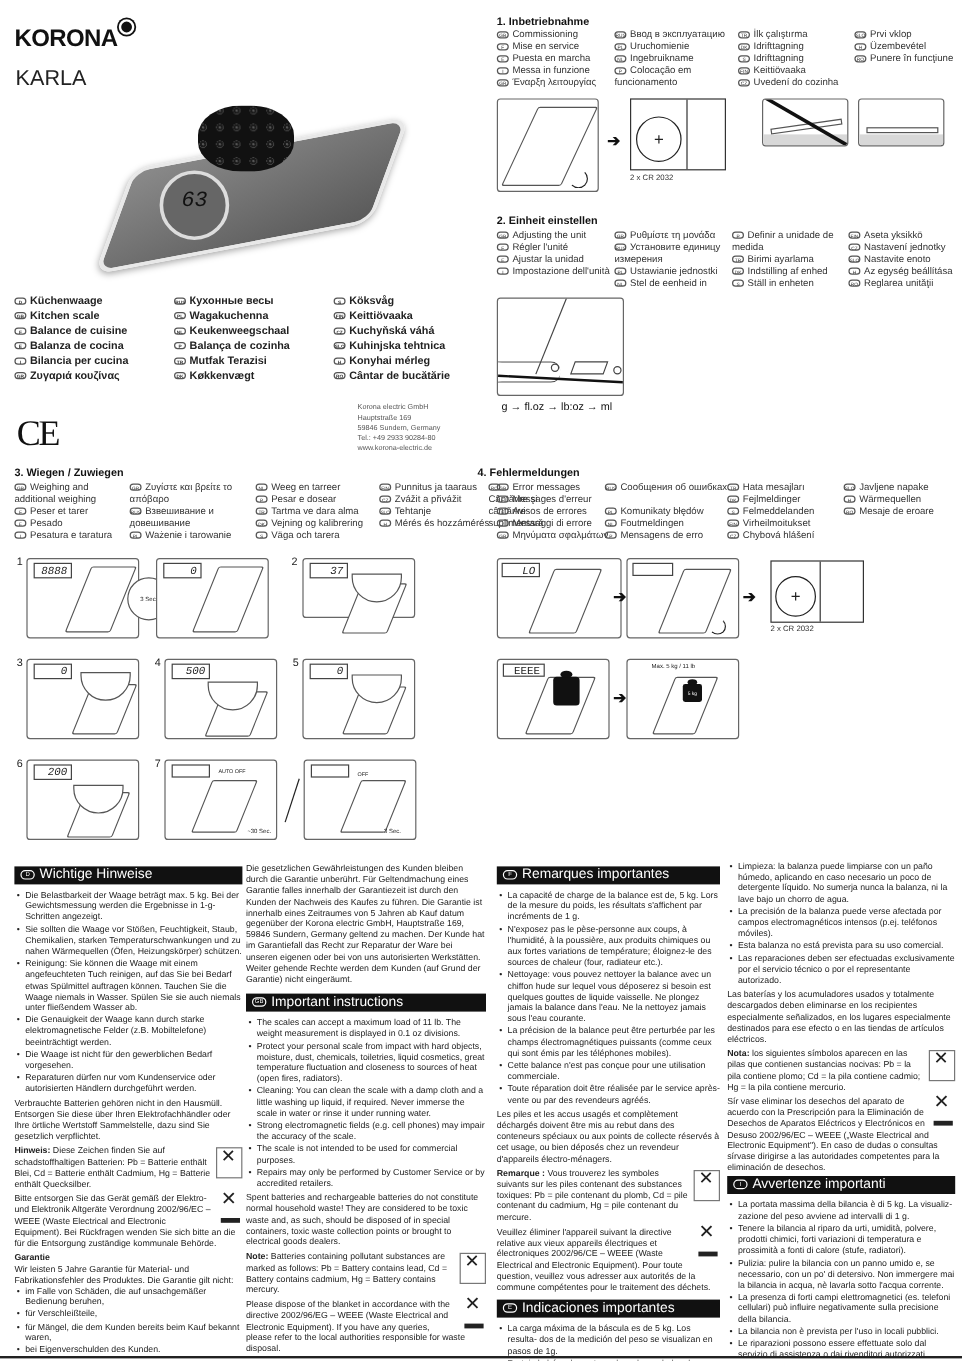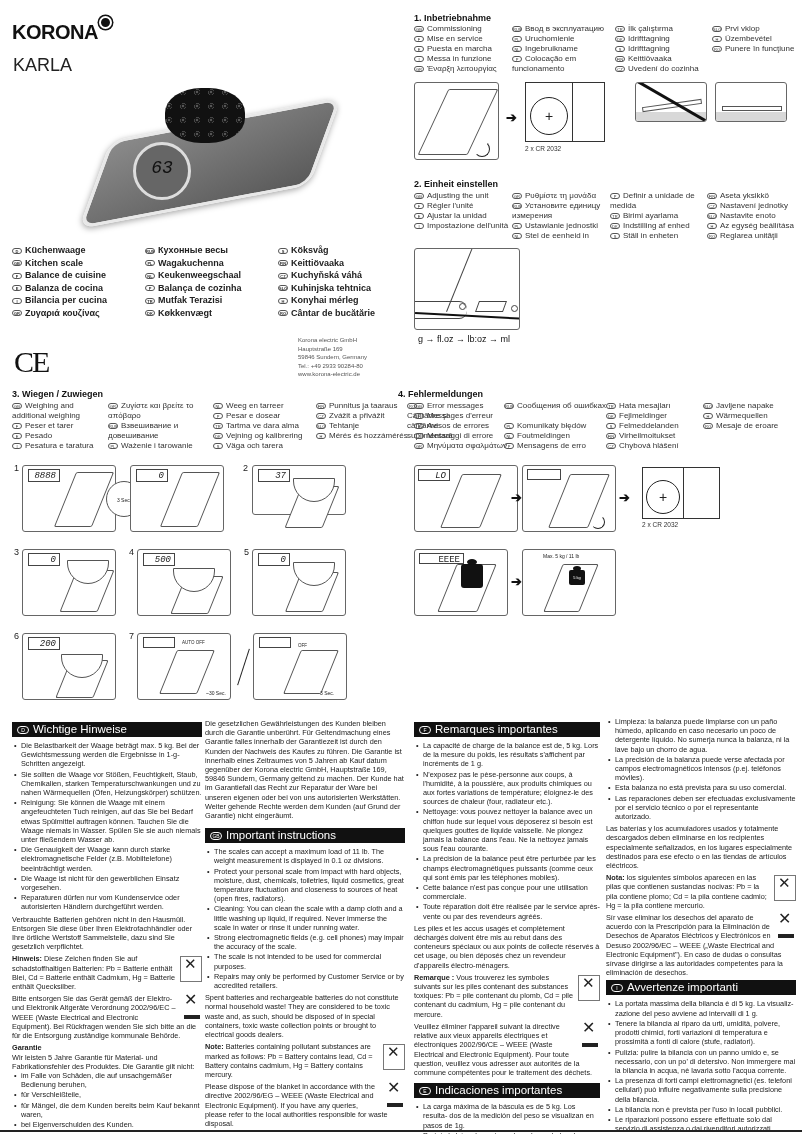--- a/index.html
+++ b/index.html
@@ -260,41 +260,41 @@
   <div class="plate" style="left:36px;top:8px;width:40px;height:54px"></div>
   <div style="position:absolute;right:10px;bottom:2px;width:14px;height:14px;border:1.5px solid #222;border-radius:50%;border-top-color:transparent;border-left-color:transparent"></div>
 </div>
 <div class="arrow" style="left:619px;top:490px">➔</div>
 <div class="box" style="left:642px;top:467px;width:78px;height:52px;border-radius:0;border-color:#333">
   <div style="position:absolute;left:3px;top:12px;width:34px;height:34px;border:1.5px solid #222;border-radius:50%;text-align:center;line-height:32px;font-size:14px">+</div>
   <div style="position:absolute;left:40px;top:0;width:1px;height:50px;background:#333"></div>
 </div>
 <div class="caption" style="left:642px;top:521px">2 x CR 2032</div>
 <div class="box" style="left:414px;top:549px;width:94px;height:67px">
-  <div class="lcd" style="left:4px;top:3px;width:45px;height:11px;font-style:normal">EEEE</div>
+  <div class="lcd" style="left:4px;top:3px;width:35px;height:11px;font-style:normal">EEEE</div>
   <div class="plate" style="left:32px;top:14px;width:40px;height:48px"></div>
   <div style="position:absolute;left:46px;top:14px;width:22px;height:24px;background:#111;border-radius:3px"></div>
   <div style="position:absolute;left:52px;top:9px;width:10px;height:6px;background:#111;border-radius:50%"></div>
 </div>
 <div class="arrow" style="left:511px;top:574px">➔</div>
 <div class="box" style="left:522px;top:549px;width:94px;height:67px">
   <div style="position:absolute;left:20px;top:3px;font-size:5px">Max. 5 kg / 11 lb</div>
   <div class="plate" style="left:30px;top:14px;width:36px;height:48px"></div>
   <div style="position:absolute;left:46px;top:20px;width:16px;height:15px;background:#111;border-radius:2px;color:#fff;font-size:4px;text-align:center;line-height:15px">5 kg</div>
   <div style="position:absolute;left:50px;top:16px;width:8px;height:5px;background:#111;border-radius:50%"></div>
 </div>
 
 <div class="col" style="left:12px;top:719px;width:190px">
   <div class="hdr"><span class="lcode">D</span><span>Wichtige Hinweise</span></div>
   <ul>
     <li>Die Belastbarkeit der Waage beträgt max. 5 kg. Bei der Gewichtsmessung werden die Ergebnisse in 1-g-Schritten angezeigt.</li>
     <li>Sie sollten die Waage vor Stößen, Feuchtigkeit, Staub, Chemikalien, starken Temperaturschwankungen und zu nahen Wärmequellen (Öfen, Heizungskörper) schützen.</li>
     <li>Reinigung: Sie können die Waage mit einem angefeuchteten Tuch reinigen, auf das Sie bei Bedarf etwas Spülmittel auftragen können. Tauchen Sie die Waage niemals in Wasser. Spülen Sie sie auch niemals unter fließendem Wasser ab.</li>
     <li>Die Genauigkeit der Waage kann durch starke elektromagnetische Felder (z.B. Mobiltelefone) beeinträchtigt werden.</li>
-    <li>Die Waage ist nicht für den gewerblichen Einsatz vorgesehen.</li>
+    <li>Die Waage ist nicht für den gewerblichen Bedarf vorgesehen.</li>
     <li>Reparaturen dürfen nur vom Kundenservice oder autorisierten Händlern durchgeführt werden.</li>
   </ul>
   <p>Verbrauchte Batterien gehören nicht in den Hausmüll. Entsorgen Sie diese über Ihren Elektrofachhändler oder Ihre örtliche Wertstoff Sammelstelle, dazu sind Sie gesetzlich verpflichtet.</p>
   <p><span class="bin"></span><b>Hinweis:</b> <span>Diese Zeichen finden Sie auf schadstoffhaltigen Batterien: Pb = Batterie enthält Blei, Cd = Batterie enthält Cadmium, Hg = Batterie enthält Quecksilber.</span></p>
   <p><span class="bin2"></span><span>Bitte entsorgen Sie das Gerät gemäß der Elektro- und Elektronik Altgeräte Verordnung 2002/96/EC – WEEE (Waste Electrical and Electronic Equipment). Bei Rückfragen wenden Sie sich bitte an die für die Entsorgung zuständige kommunale Behörde.</span></p>
   <div style="font-weight:bold">Garantie</div>
   <p style="margin-bottom:0">Wir leisten 5 Jahre Garantie für Material- und Fabrikationsfehler des Produktes. Die Garantie gilt nicht:</p>
   <ul>
     <li>im Falle von Schäden, die auf unsachgemäßer Bedienung beruhen,</li>
     <li>für Verschleißteile,</li>

